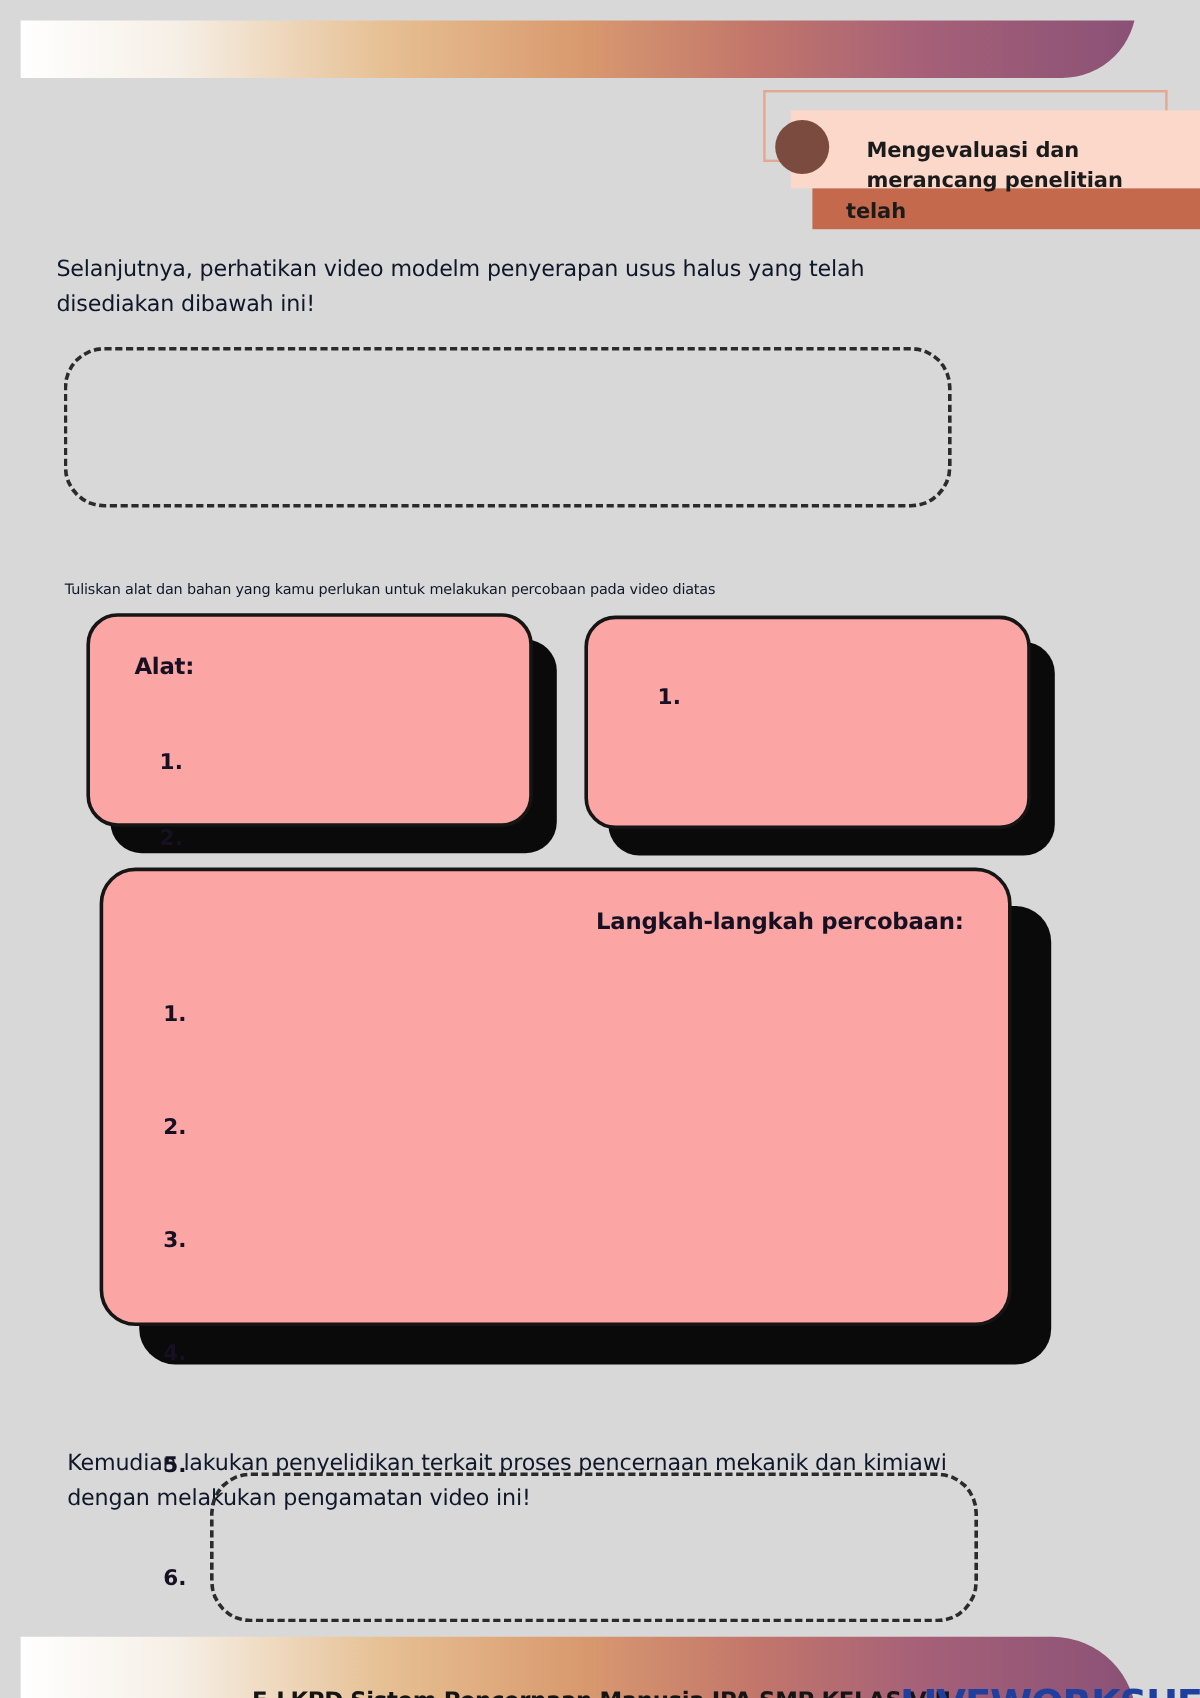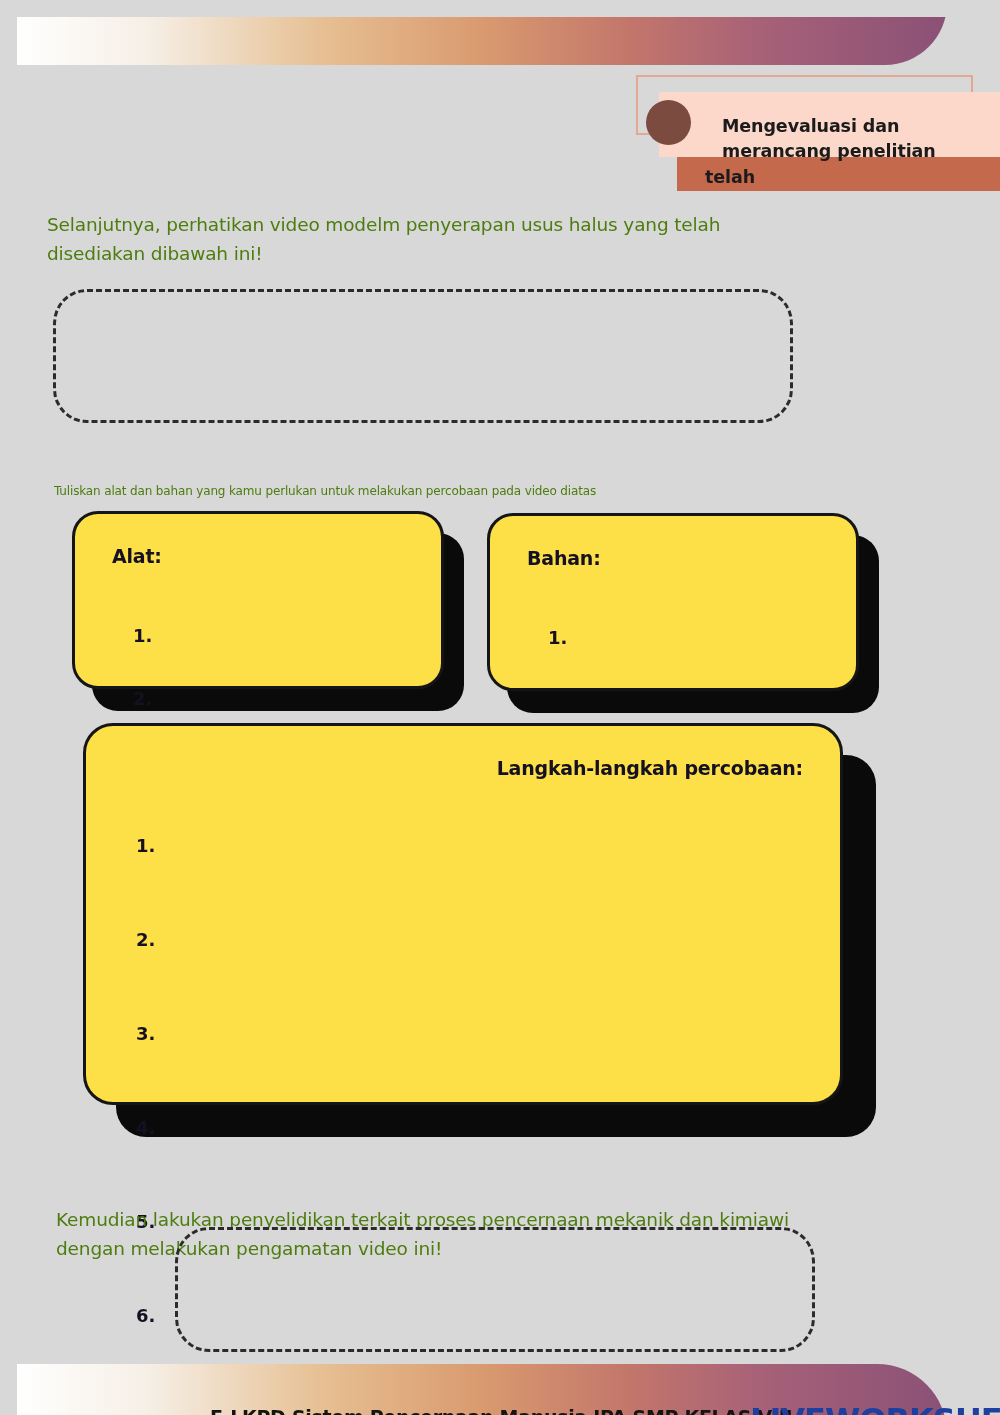--- a/index.html
+++ b/index.html
@@ -92,21 +92,21 @@
     font-size: 17.5px;
     font-weight: bold;
     line-height: 1.45;
     color: #1b1b1b;
     letter-spacing: -0.1px;
   }
 
   
   .para {
     position: absolute;
-    color: #4d7c0f;
+    color: #0f172a;
     font-size: 18.5px;
     line-height: 1.55;
     letter-spacing: -0.15px;
   }
   .para-intro { left: 13px; top: 177px; width: 760px; }
   .para-instruction { left: 20px; top: 448px; width: 930px; font-size: 12px; }
   .para-bottom { left: 22px; top: 1172px; width: 830px; }
 
   
   .dashed {
@@ -114,21 +114,21 @@
     border: 3px dashed #2b2b2b;
     border-radius: 34px;
     background: transparent;
   }
   .dashed-video-top { left: 36px; top: 272px; width: 740px; height: 134px; }
   .dashed-video-bottom { left: 158px; top: 1210px; width: 640px; height: 125px; }
 
   
   .card {
     position: absolute;
-    background: #fde047;
+    background: #fca5a5;
     border: 3px solid #151515;
     border-radius: 26px;
     box-shadow: 20px 22px 0 0 #0a0a0a;
     padding: 14px 20px;
   }
   .card-alat { left: 55px; top: 494px; width: 372px; height: 178px; }
   .card-bahan { left: 470px; top: 496px; width: 372px; height: 178px; }
   .card-langkah {
     left: 66px; top: 706px; width: 760px; height: 382px;
     box-shadow: 33px 32px 0 0 #0a0a0a;
@@ -238,21 +238,20 @@
   <ul class="card-list">
     <li>1.</li>
     <li>2.</li>
     <li>3.</li>
     <li>4.</li>
     <li>5.</li>
   </ul>
 </div>
 
 <div class="card card-bahan">
-  <div class="card-title">Bahan:</div>
   <ul class="card-list">
     <li>1.</li>
   </ul>
 </div>
 
 <div class="card card-langkah">
   <div class="card-title card-title-center">Langkah-langkah percobaan:</div>
   <ul class="card-list list-wide">
     <li>1.</li>
     <li>2.</li>

